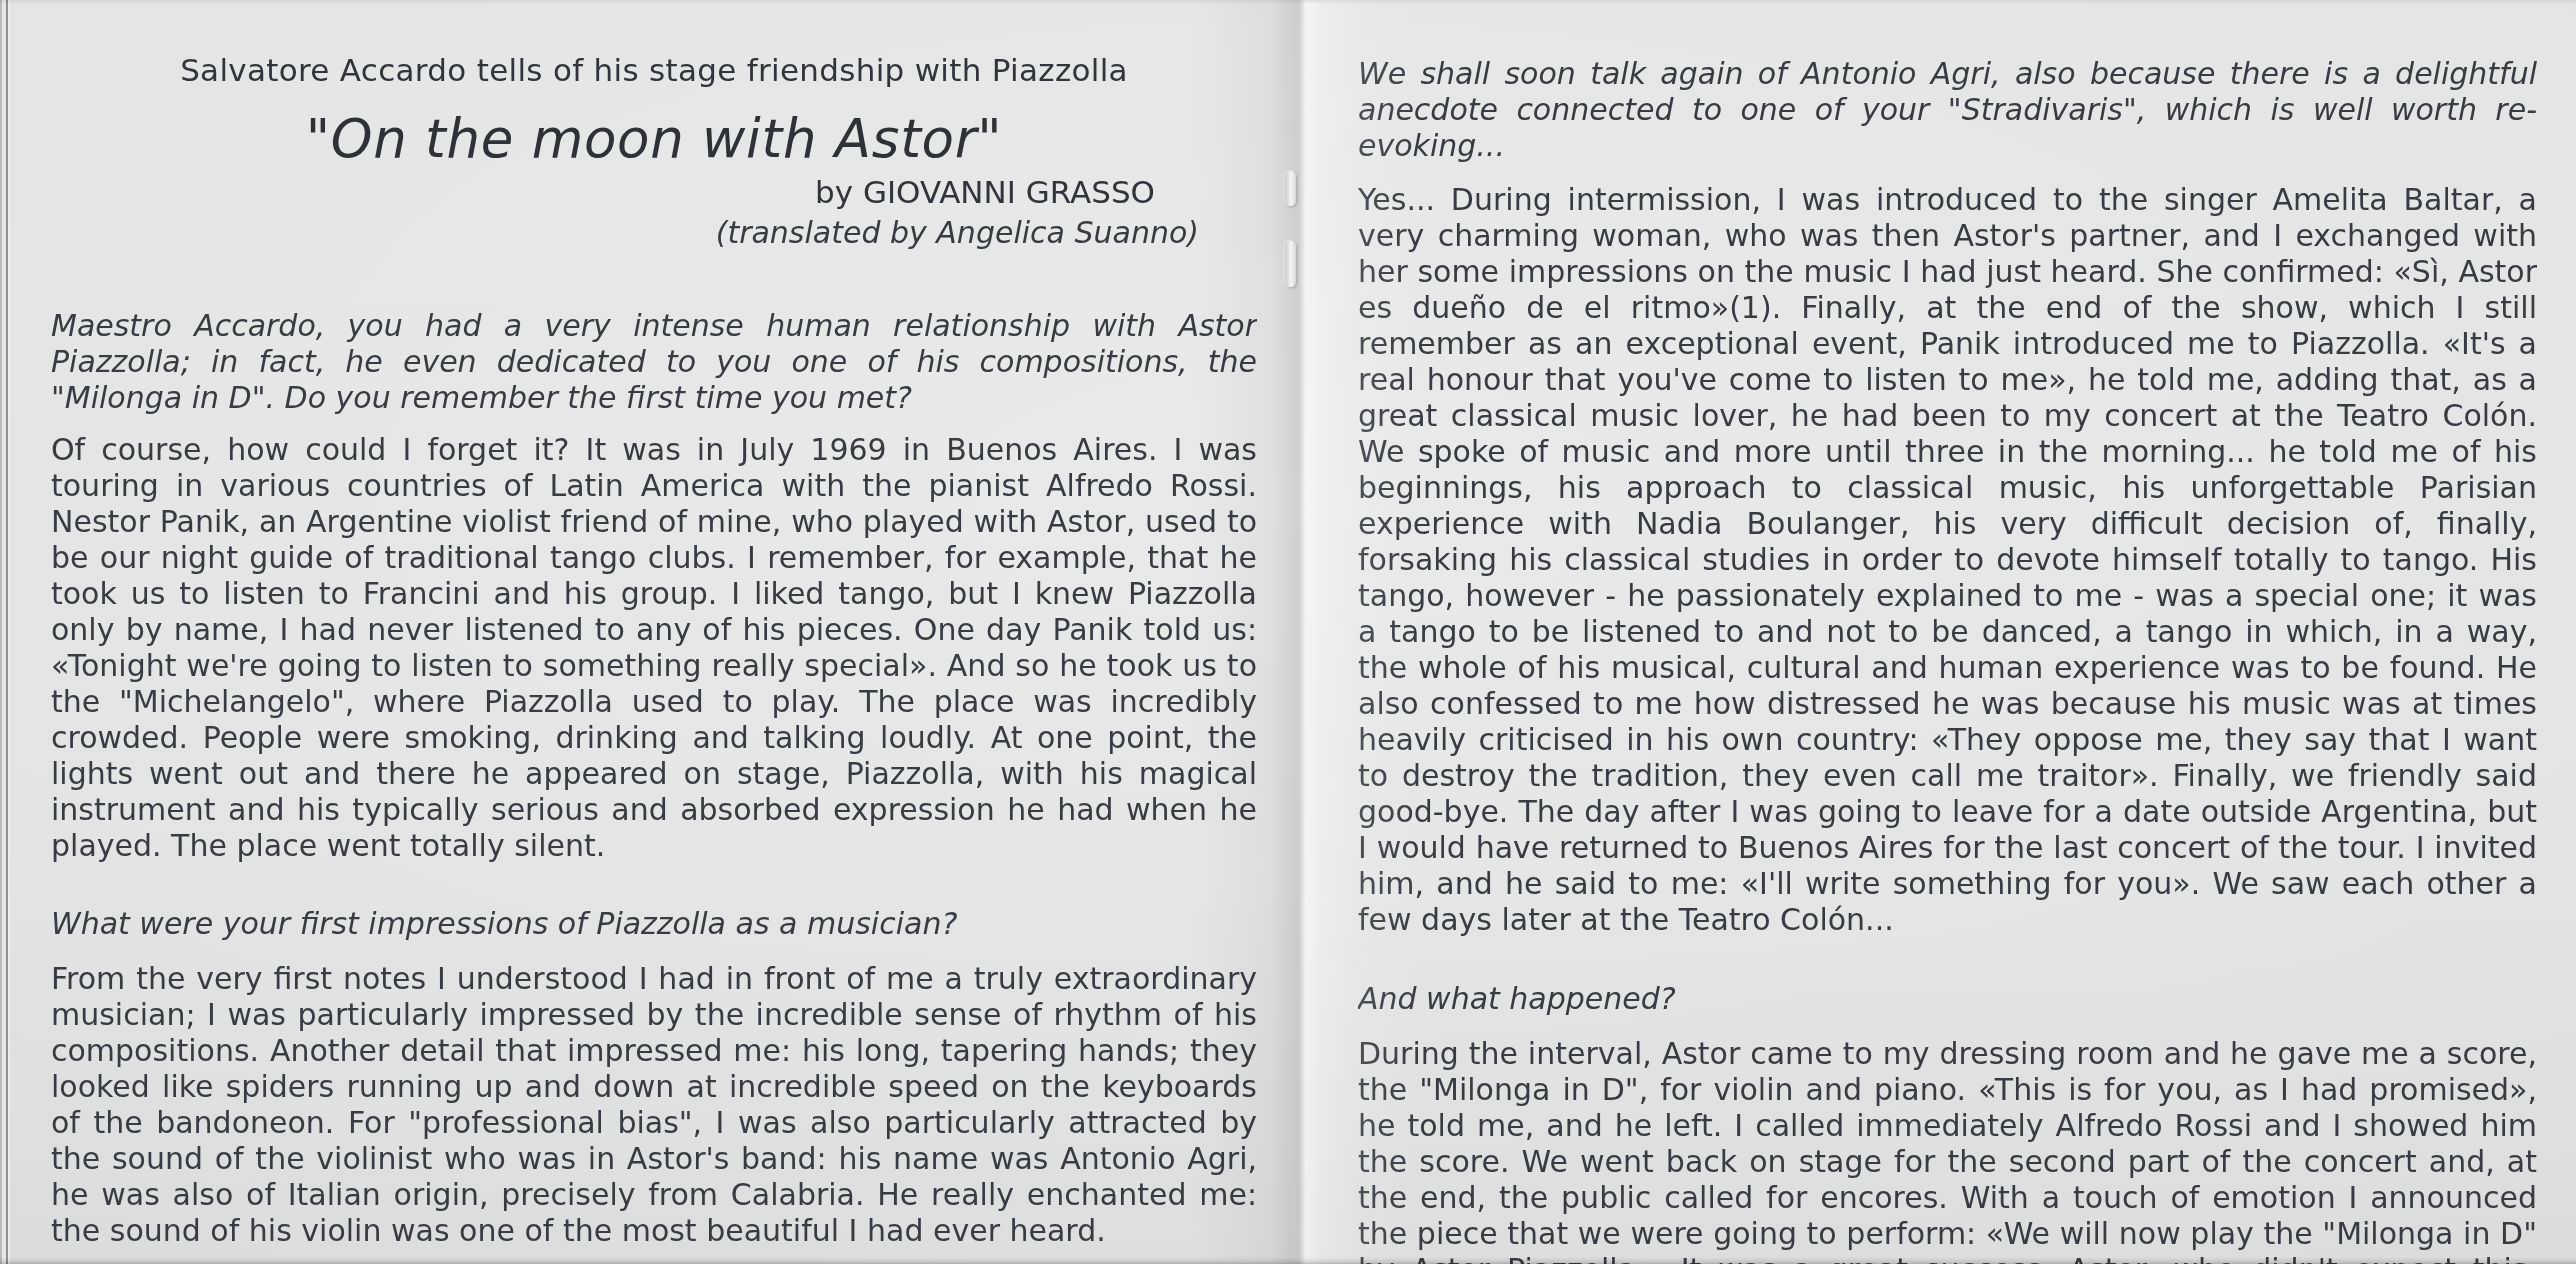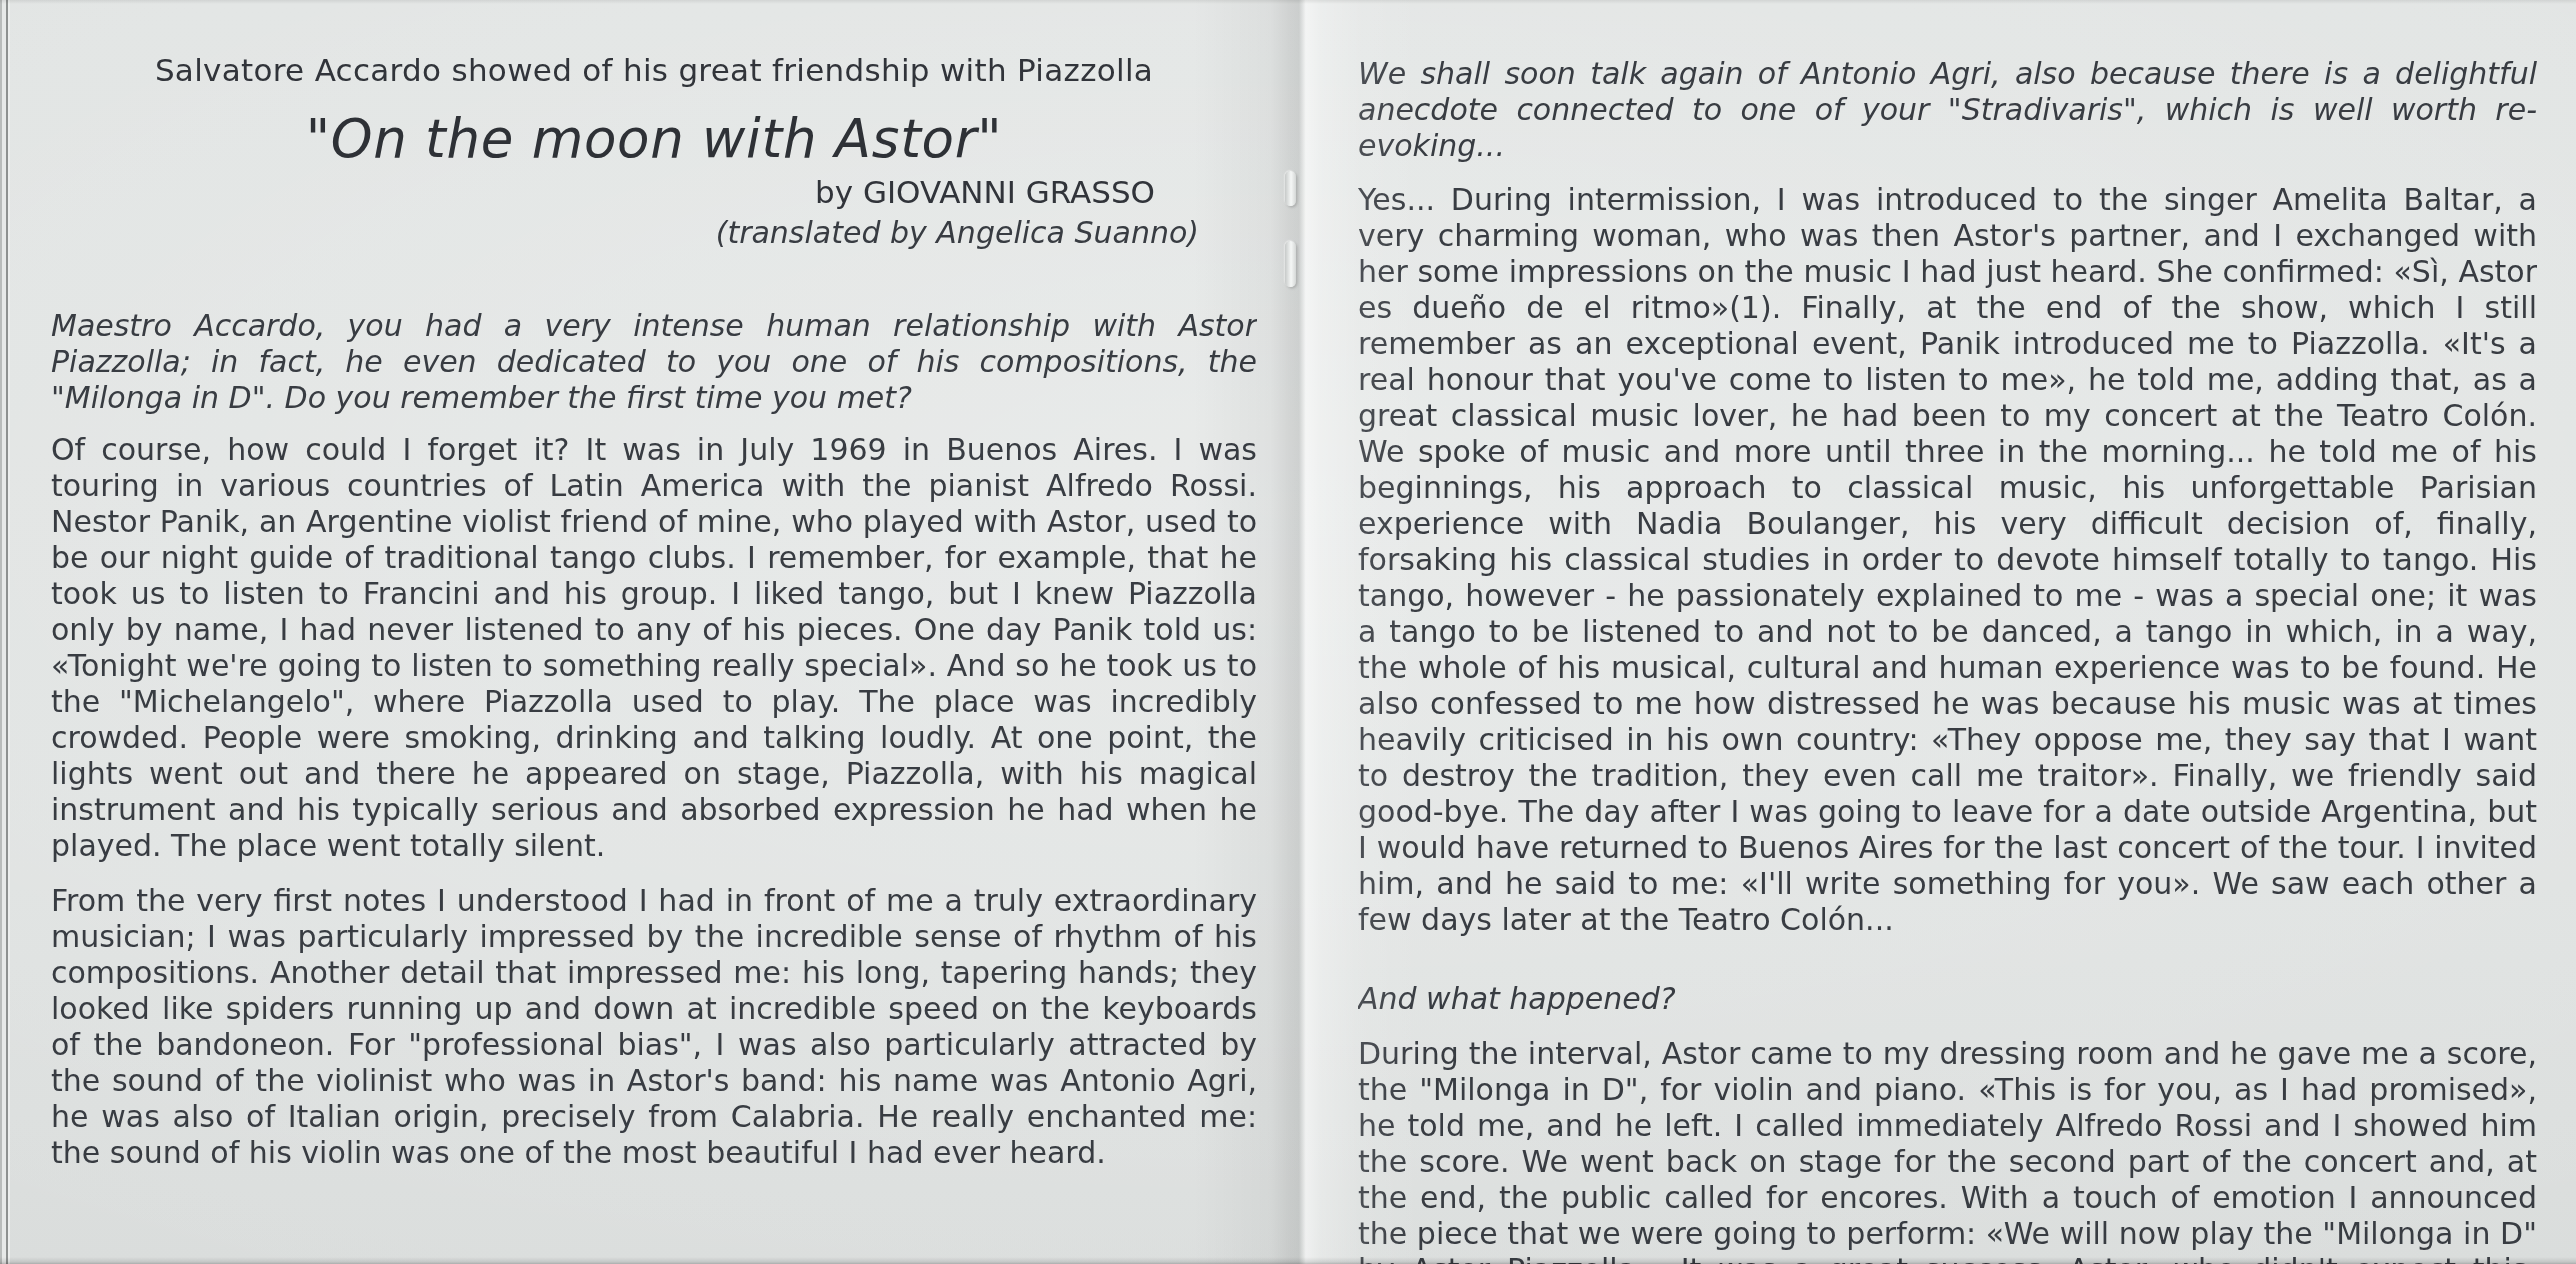--- a/index.html
+++ b/index.html
@@ -104,27 +104,28 @@
   .page.right p.a.a1    { margin-top: 17.6px; }
   .page.right p.q.second{ margin-top: 43px; }
   .page.right p.a.a2    { margin-top: 19px; }
 </style>
 </head>
 <body>
 
 <div class="scan">
 
   <div class="page left">
-    <div class="kicker">Salvatore Accardo showed of his great friendship with Piazzolla</div>
+    <div class="kicker">Salvatore Accardo tells of his stage friendship with Piazzolla</div>
     <div class="title">"On the moon with Astor"</div>
     <div class="byline">by GIOVANNI GRASSO</div>
     <div class="translator">(translated by Angelica Suanno)</div>
 
     <p class="q first">Maestro Accardo, you had a very intense human relationship with Astor Piazzolla; in fact, he even dedicated to you one of his compositions, the "Milonga in D". Do you remember the first time you met?</p>
     <p class="a a1">Of course, how could I forget it? It was in July 1969 in Buenos Aires. I was touring in various countries of Latin America with the pianist Alfredo Rossi. Nestor Panik, an Argentine violist friend of mine, who played with Astor, used to be our night guide of traditional tango clubs. I remember, for example, that he took us to listen to Francini and his group. I liked tango, but I knew Piazzolla only by name, I had never listened to any of his pieces. One day Panik told us: «Tonight we're going to listen to something really special». And so he took us to the "Michelangelo", where Piazzolla used to play. The place was incredibly crowded. People were smoking, drinking and talking loudly. At one point, the lights went out and there he appeared on stage, Piazzolla, with his magical instrument and his typically serious and absorbed expression he had when he played. The place went totally silent.</p>
+    <p class="q second">What were your first impressions of Piazzolla as a musician?</p>
     <p class="a a2">From the very first notes I understood I had in front of me a truly extraordinary musician; I was particularly impressed by the incredible sense of rhythm of his compositions. Another detail that impressed me: his long, tapering hands; they looked like spiders running up and down at incredible speed on the keyboards of the bandoneon. For "professional bias", I was also particularly attracted by the sound of the violinist who was in Astor's band: his name was Antonio Agri, he was also of Italian origin, precisely from Calabria. He really enchanted me: the sound of his violin was one of the most beautiful I had ever heard.</p>
   </div>
 
   <div class="page right">
     <p class="q first">We shall soon talk again of Antonio Agri, also because there is a delightful anecdote connected to one of your "Stradivaris", which is well worth re-evoking...</p>
     <p class="a a1">Yes... During intermission, I was introduced to the singer Amelita Baltar, a very charming woman, who was then Astor's partner, and I exchanged with her some impressions on the music I had just heard. She confirmed: «Sì, Astor es dueño de el ritmo»(1). Finally, at the end of the show, which I still remember as an exceptional event, Panik introduced me to Piazzolla. «It's a real honour that you've come to listen to me», he told me, adding that, as a great classical music lover, he had been to my concert at the Teatro Colón. We spoke of music and more until three in the morning... he told me of his beginnings, his approach to classical music, his unforgettable Parisian experience with Nadia Boulanger, his very difficult decision of, finally, forsaking his classical studies in order to devote himself totally to tango. His tango, however - he passionately explained to me - was a special one; it was a tango to be listened to and not to be danced, a tango in which, in a way, the whole of his musical, cultural and human experience was to be found. He also confessed to me how distressed he was because his music was at times heavily criticised in his own country: «They oppose me, they say that I want to destroy the tradition, they even call me traitor». Finally, we friendly said good-bye. The day after I was going to leave for a date outside Argentina, but I would have returned to Buenos Aires for the last concert of the tour. I invited him, and he said to me: «I'll write something for you». We saw each other a few days later at the Teatro Colón...</p>
     <p class="q second">And what happened?</p>
     <p class="a a2">During the interval, Astor came to my dressing room and he gave me a score, the "Milonga in D", for violin and piano. «This is for you, as I had promised», he told me, and he left. I called immediately Alfredo Rossi and I showed him the score. We went back on stage for the second part of the concert and, at the end, the public called for encores. With a touch of emotion I announced the piece that we were going to perform: «We will now play the "Milonga in D" by Astor Piazzolla». It was a great success. Astor, who didn't expect this, came to my</p>
   </div>
 

